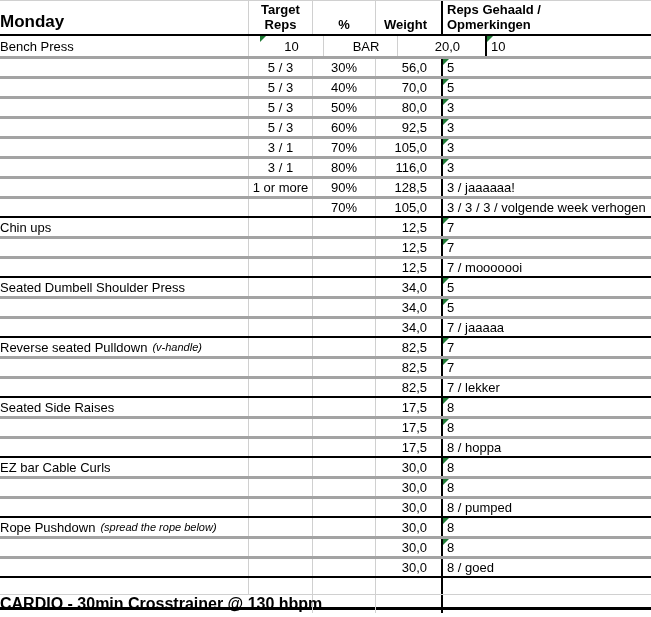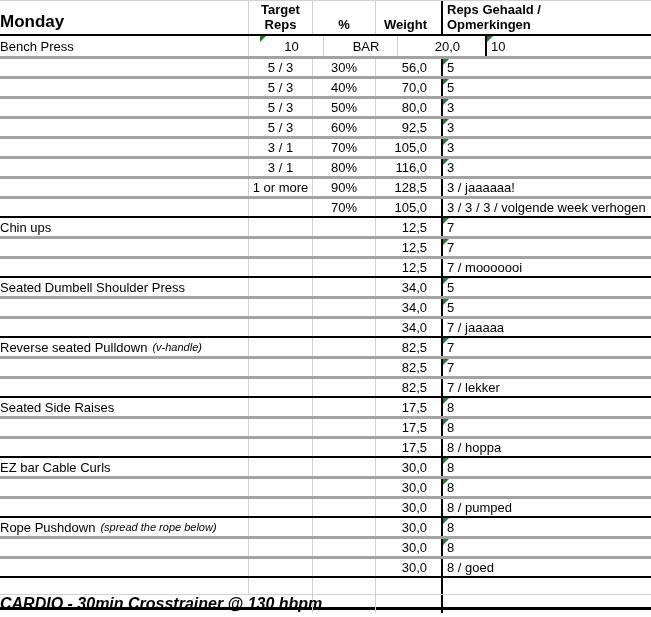--- a/index.html
+++ b/index.html
@@ -27,21 +27,21 @@
   .c-e{border-right:none;border-left:2px solid #000;padding-left:4px;}
   .header{height:35px;border-bottom:2px solid #000;}
   .h{font-weight:bold;align-items:flex-end;padding-bottom:2px;}
   .h-day{font-size:17px;}
   .h-center{text-align:center;}
   .pre{white-space:pre-line;line-height:15px;}
   .data{height:20px;border-top:3px solid #a3a3a3;}
   .data.first{border-top:none;gap:11px;}
   .data.section{border-top:2px solid #000;}
   .empty-row{height:18px;border-top:2px solid #000;}
-  .cardio{height:16px;border-top:1px solid #d0d0d0;border-bottom:3px solid #000;font-style:italic;}
+  .cardio{height:16px;border-top:1px solid #d0d0d0;border-bottom:3px solid #000;}
   .cardio-label{font-weight:bold;font-size:16px;}
   .exnote{font-style:italic;font-size:11px;margin-left:5px;}
   .tri{
     position:absolute;top:0;left:0;width:0;height:0;
     border-top:6px solid #1e7b34;border-right:6px solid transparent;
   }
 </style>
 </head>
 <body>
 

